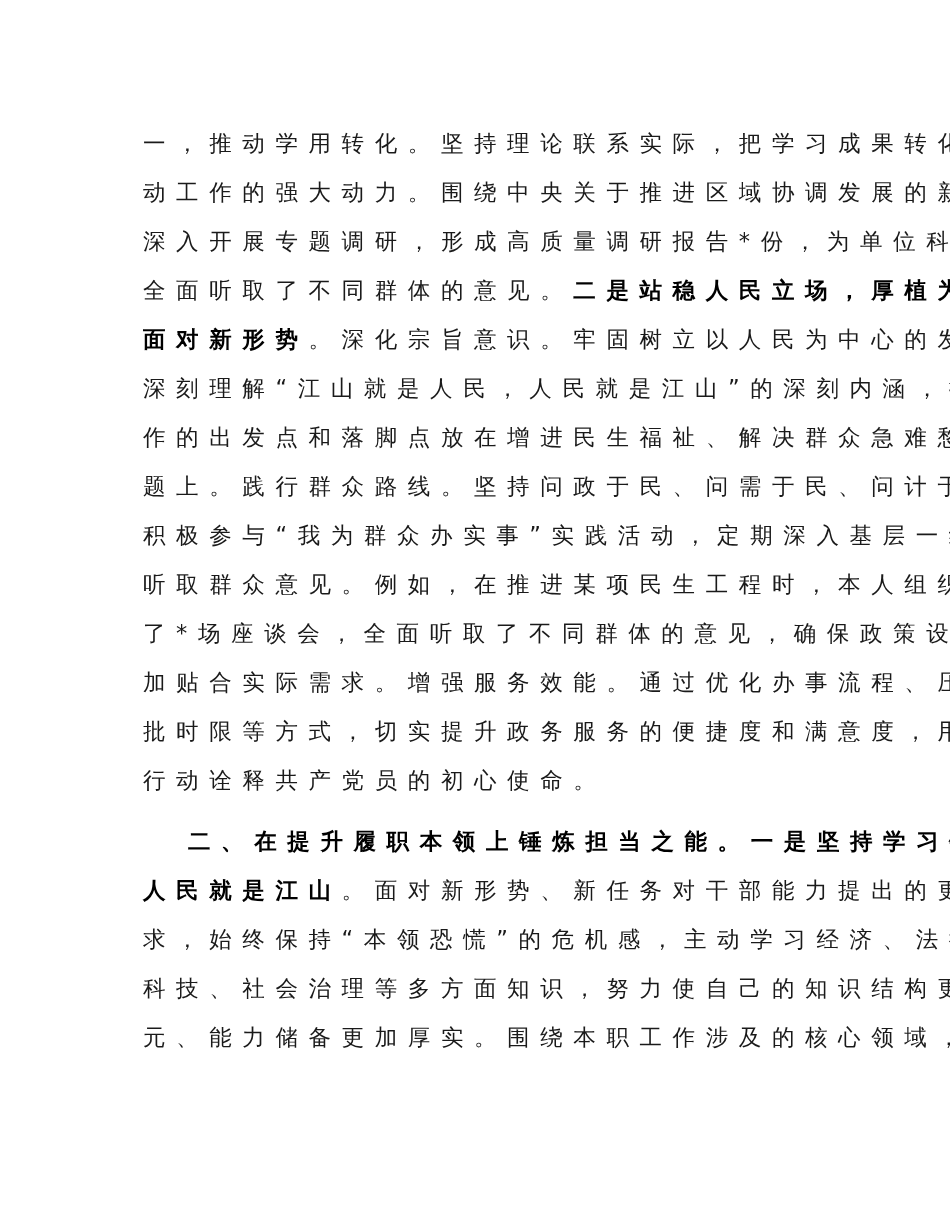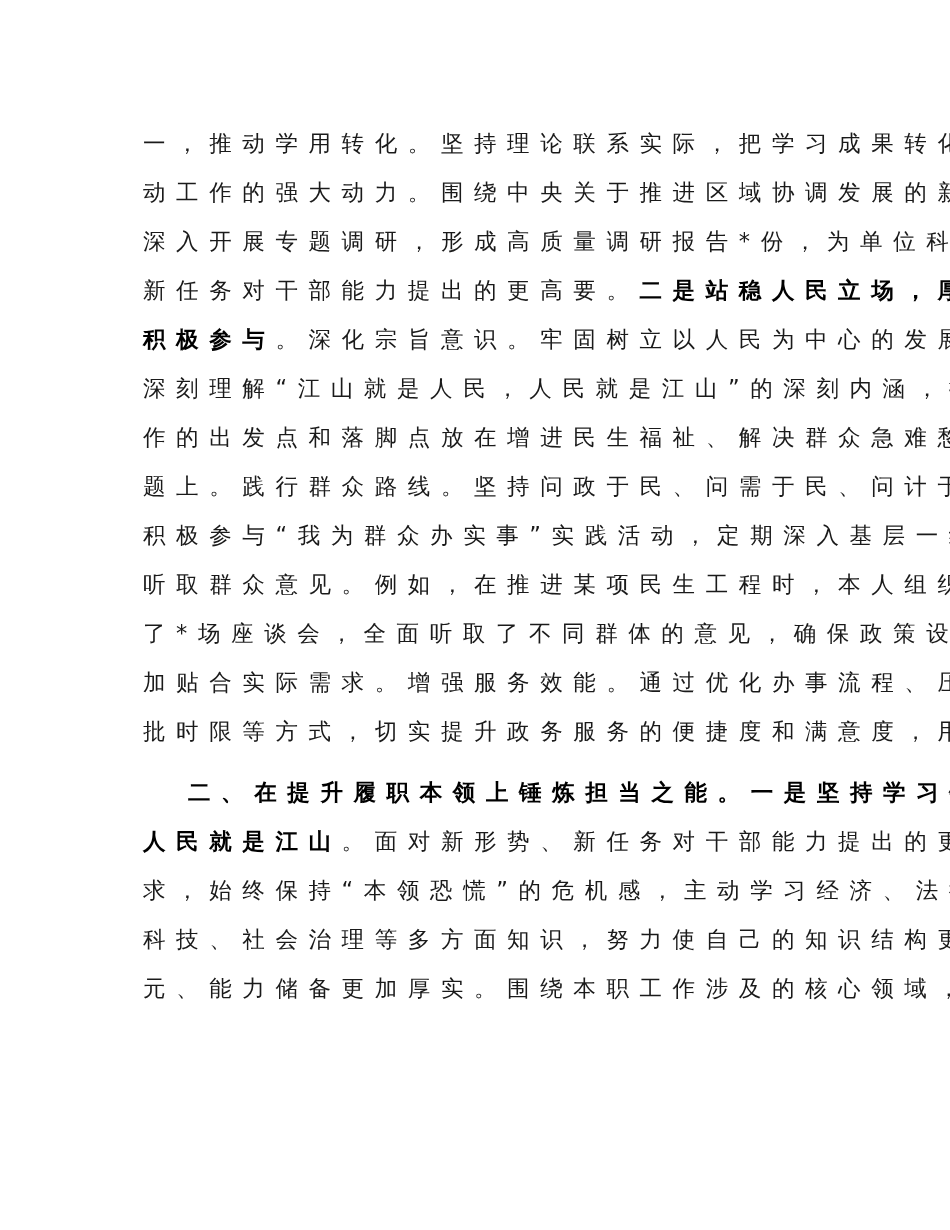--- a/index.html
+++ b/index.html
@@ -41,30 +41,31 @@
     }
   </style>
 </head>
 <body>
 
 <div class="page">
   <div id="para1">
       <div class="line"><span>一，推动学用转化。坚持理论联系实际，把学习成果转化为推</span></div>
       <div class="line"><span>动工作的强大动力。围绕中央关于推进区域协调发展的新要求，</span></div>
       <div class="line"><span>深入开展专题调研，形成高质量调研报告*份，为单位科学决</span></div>
-      <div class="line"><span>新任务对干部能力提出的更高要。</span><span class="b">二是站稳人民立场，厚植为民</span></div>
-      <div class="line"><span class="b">积极参与</span><span>。深化宗旨意识。牢固树立以人民为中心的发展思想，</span></div>
+      <div class="line"><span>全面听取了不同群体的意见。</span><span class="b">二是站稳人民立场，厚植为民</span></div>
+      <div class="line"><span class="b">面对新形势</span><span>。深化宗旨意识。牢固树立以人民为中心的发展思想，</span></div>
       <div class="line"><span>深刻理解“江山就是人民，人民就是江山”的深刻内涵，把工</span></div>
       <div class="line"><span>作的出发点和落脚点放在增进民生福祉、解决群众急难愁盼问</span></div>
       <div class="line"><span>题上。践行群众路线。坚持问政于民、问需于民、问计于民，</span></div>
       <div class="line"><span>积极参与“我为群众办实事”实践活动，定期深入基层一线，</span></div>
       <div class="line"><span>听取群众意见。例如，在推进某项民生工程时，本人组织召开</span></div>
       <div class="line"><span>了*场座谈会，全面听取了不同群体的意见，确保政策设计更</span></div>
       <div class="line"><span>加贴合实际需求。增强服务效能。通过优化办事流程、压缩审</span></div>
       <div class="line"><span>批时限等方式，切实提升政务服务的便捷度和满意度，用实际</span></div>
+      <div class="line"><span>行动诠释共产党员的初心使命。</span></div>
     </div>
   <div class="para-gap"></div>
   <div id="para2">
       <div class="line indent"><span class="b">二、在提升履职本领上锤炼担当之能。一是坚持学习钻研，</span></div>
       <div class="line"><span class="b">人民就是江山</span><span>。面对新形势、新任务对干部能力提出的更高要</span></div>
       <div class="line"><span>求，始终保持“本领恐慌”的危机感，主动学习经济、法律、</span></div>
       <div class="line"><span>科技、社会治理等多方面知识，努力使自己的知识结构更加多</span></div>
       <div class="line"><span>元、能力储备更加厚实。围绕本职工作涉及的核心领域，如政</span></div>
     </div>
 </div>

